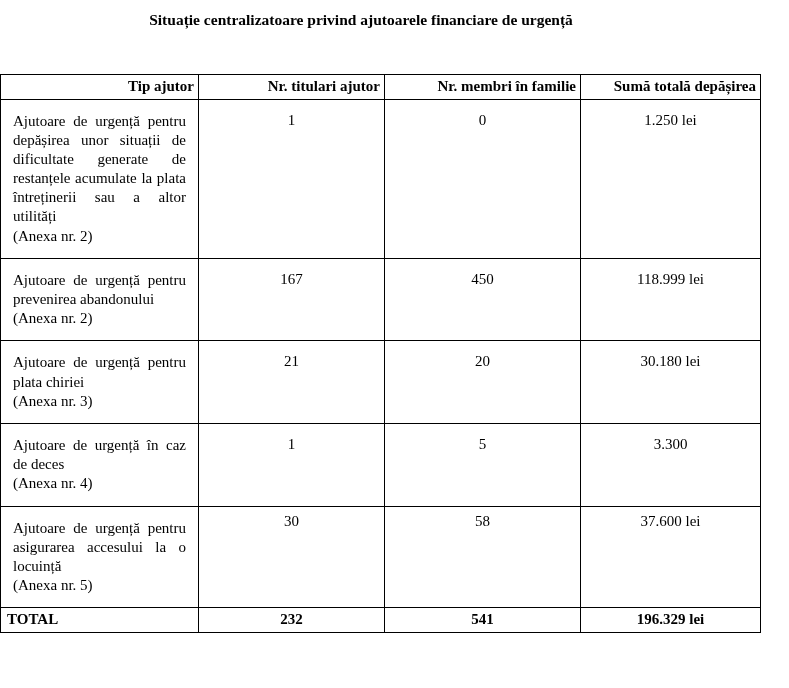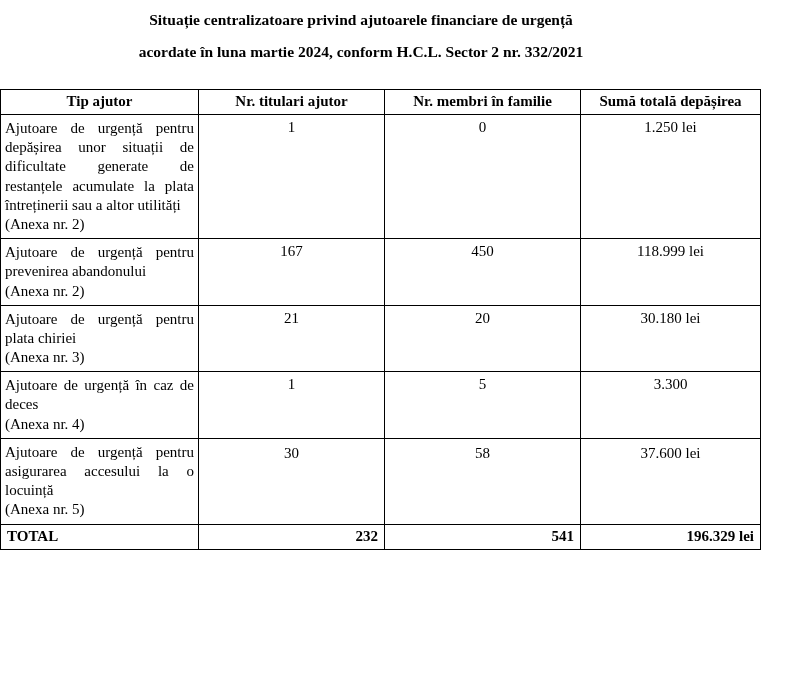--- a/index.html
+++ b/index.html
@@ -40,25 +40,25 @@
     width: 760px;
   }
   table.aid-table {
     border-collapse: collapse;
     width: 760px;
     table-layout: fixed;
     font-size: 15px;
   }
   table.aid-table td, table.aid-table th {
     border: 1px solid #000000;
-    padding: 4px;
+    padding: 12px;
     vertical-align: top;
   }
   table.aid-table thead th {
-    text-align: center;
+    text-align: right;
     font-weight: bold;
     padding: 3px 4px 4px 4px;
     vertical-align: middle;
     font-size: 15px;
   }
   col.c0 { width: 198px; }
   col.c1 { width: 186px; }
   col.c2 { width: 196px; }
   col.c3 { width: 180px; }
 
@@ -80,35 +80,34 @@
   }
   tr.total td {
     font-weight: bold;
     vertical-align: middle;
     padding: 2px 6px 3px 6px;
   }
   tr.total td.label {
     text-align: right;
   }
   tr.total td.num {
-    text-align: right;
+    text-align: center;
   }
   .nowrap-lastline {
     display: block;
     text-align: right;
   }
 </style>
 </head>
 <body>
 
 <div class="page">
 
   <div class="doc-title">
     <span class="line1">Situație centralizatoare privind ajutoarele financiare de urgență</span>
-    <span class="line2">acordate în luna martie 2024, conform H.C.L. Sector 2 nr. 332/2021</span>
   </div>
 
   <div class="table-wrap">
     <table class="aid-table">
       <colgroup>
         <col class="c0">
         <col class="c1">
         <col class="c2">
         <col class="c3">
       </colgroup>

